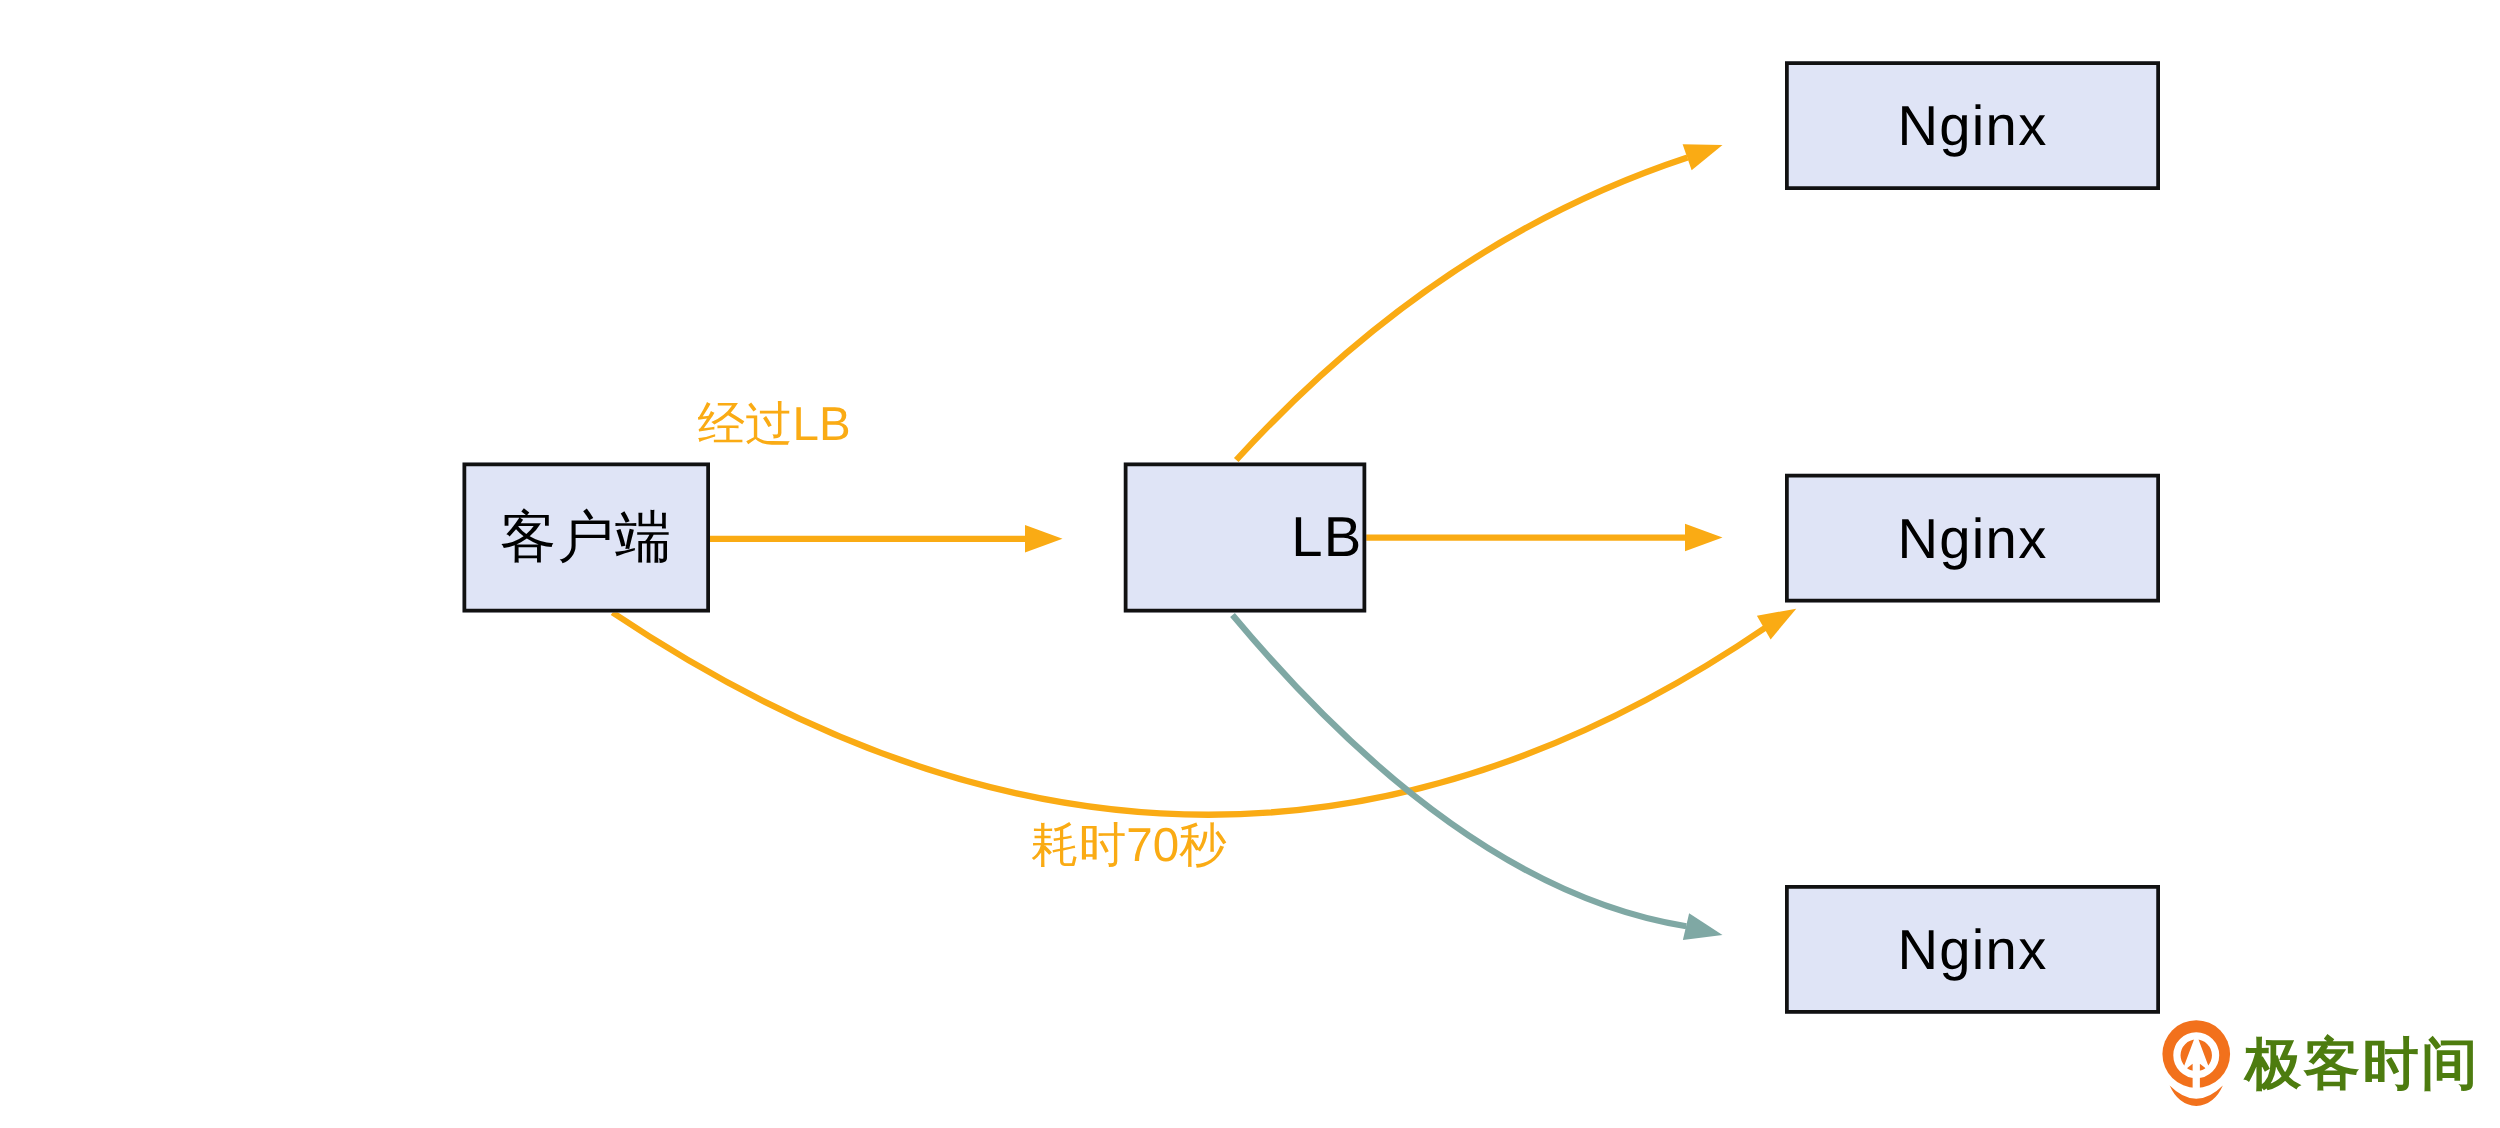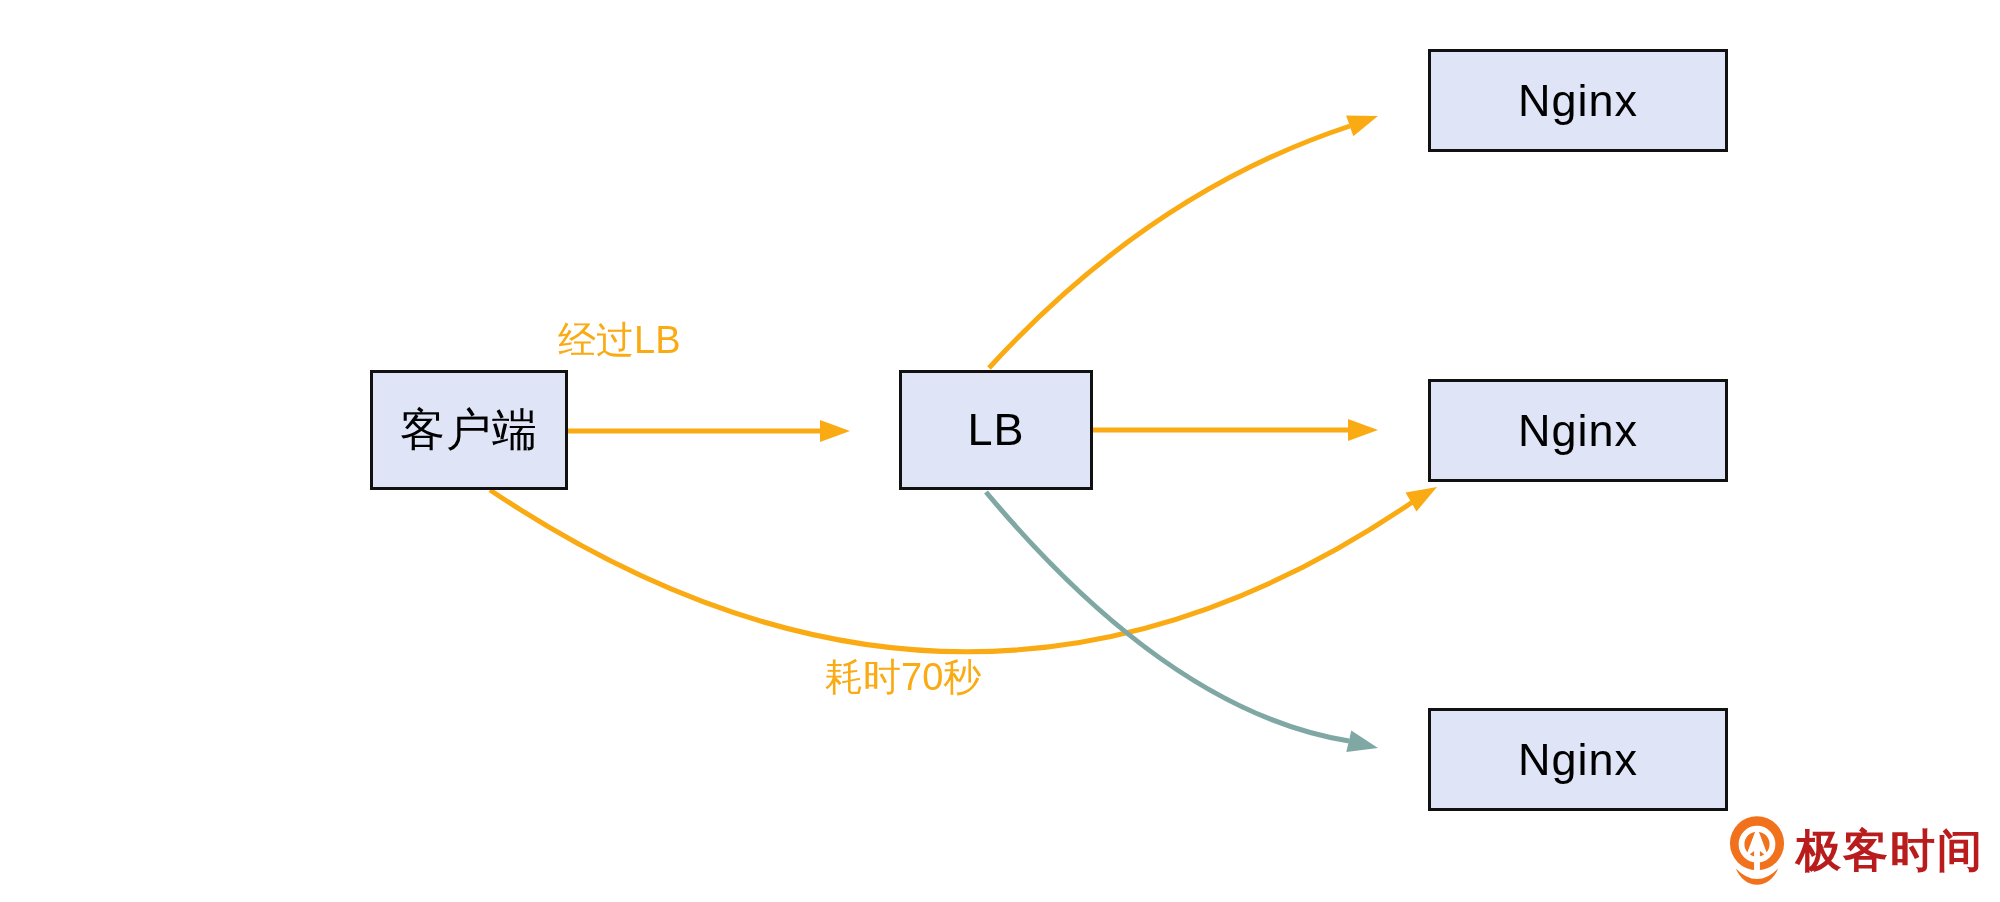--- a/index.html
+++ b/index.html
@@ -25,21 +25,21 @@
     border: 3px solid #111111;
     display: flex;
     align-items: center;
     justify-content: center;
     font-size: 45px;
     color: #000000;
     letter-spacing: 1px;
     margin-left: 48px;
   }
   .node-client { left: 322px; top: 370px; width: 198px; height: 120px; }
-  .node-lb     { left: 851px; top: 370px; width: 194px; height: 120px; }
+  .node-lb     { left: 851px; top: 370px; width: 194px; height: 120px; justify-content: flex-end; }
   .node-nginx1 { left: 1380px; top: 49px;  width: 300px; height: 103px; }
   .node-nginx2 { left: 1380px; top: 379px; width: 300px; height: 103px; }
   .node-nginx3 { left: 1380px; top: 708px; width: 300px; height: 103px; }
   .edge-label {
     position: absolute;
     color: #faab14;
     font-size: 38px;
     line-height: 48px;
     white-space: nowrap;
   }
@@ -47,21 +47,21 @@
   .label-bypass { left: 825px; top: 653px; }
   .logo {
     position: absolute;
     left: 1728px; top: 814px;
     display: flex;
     align-items: center;
     gap: 10px;
   }
   .logo-icon { width: 58px; height: 74px; }
   .logo-text {
-    color: #b91c1c;
+    color: #4d7c0f;
     font-size: 45px;
     font-weight: 600;
     letter-spacing: 2px;
     white-space: nowrap;
   }
 </style>
 </head>
 <body>
 
 <div class="canvas">

